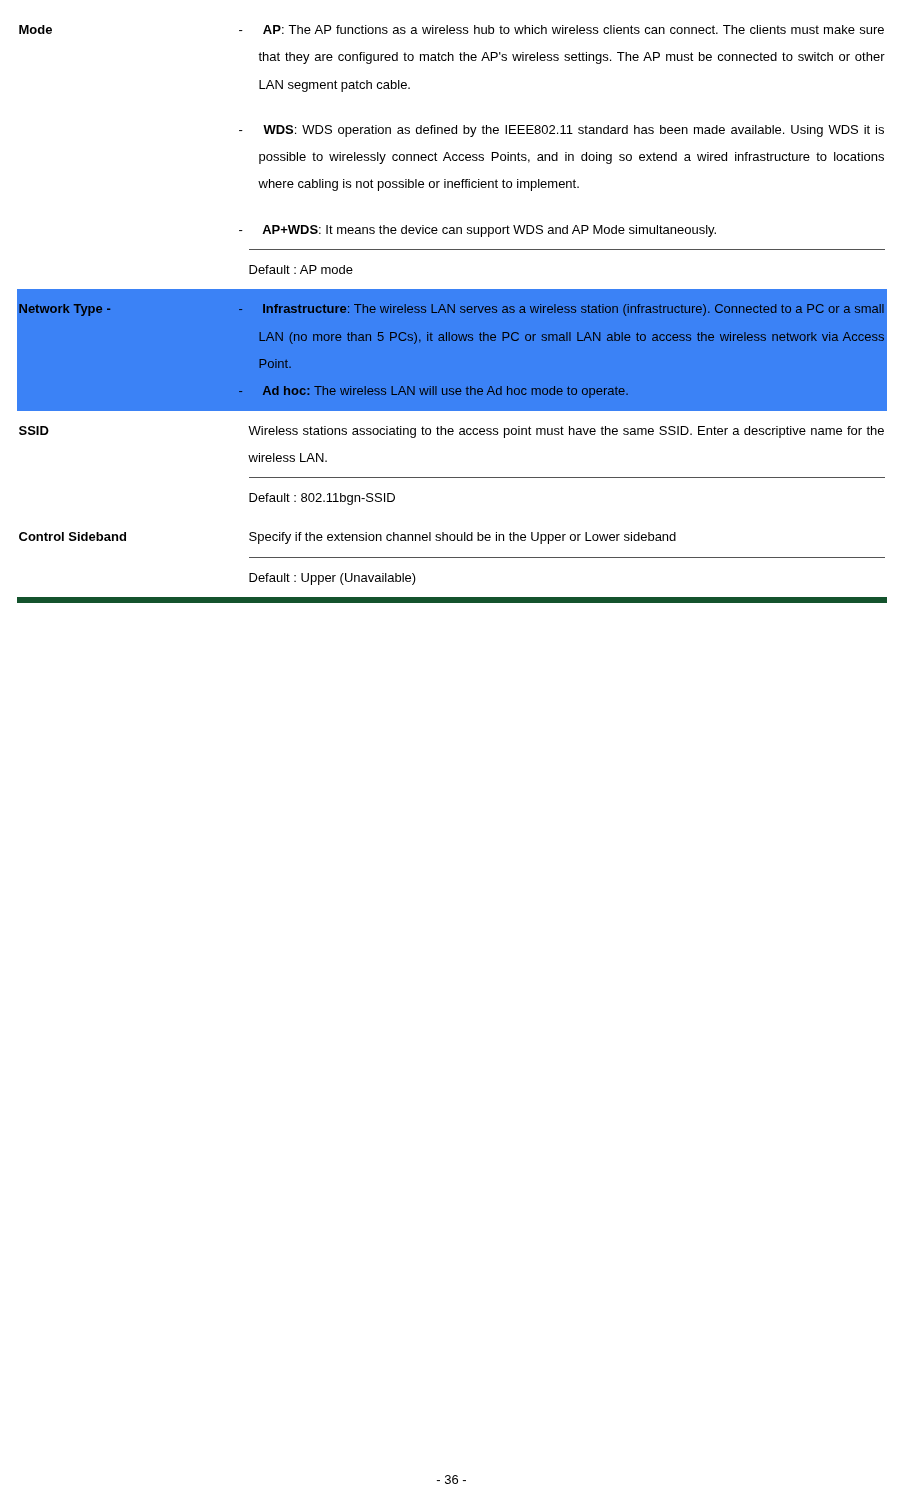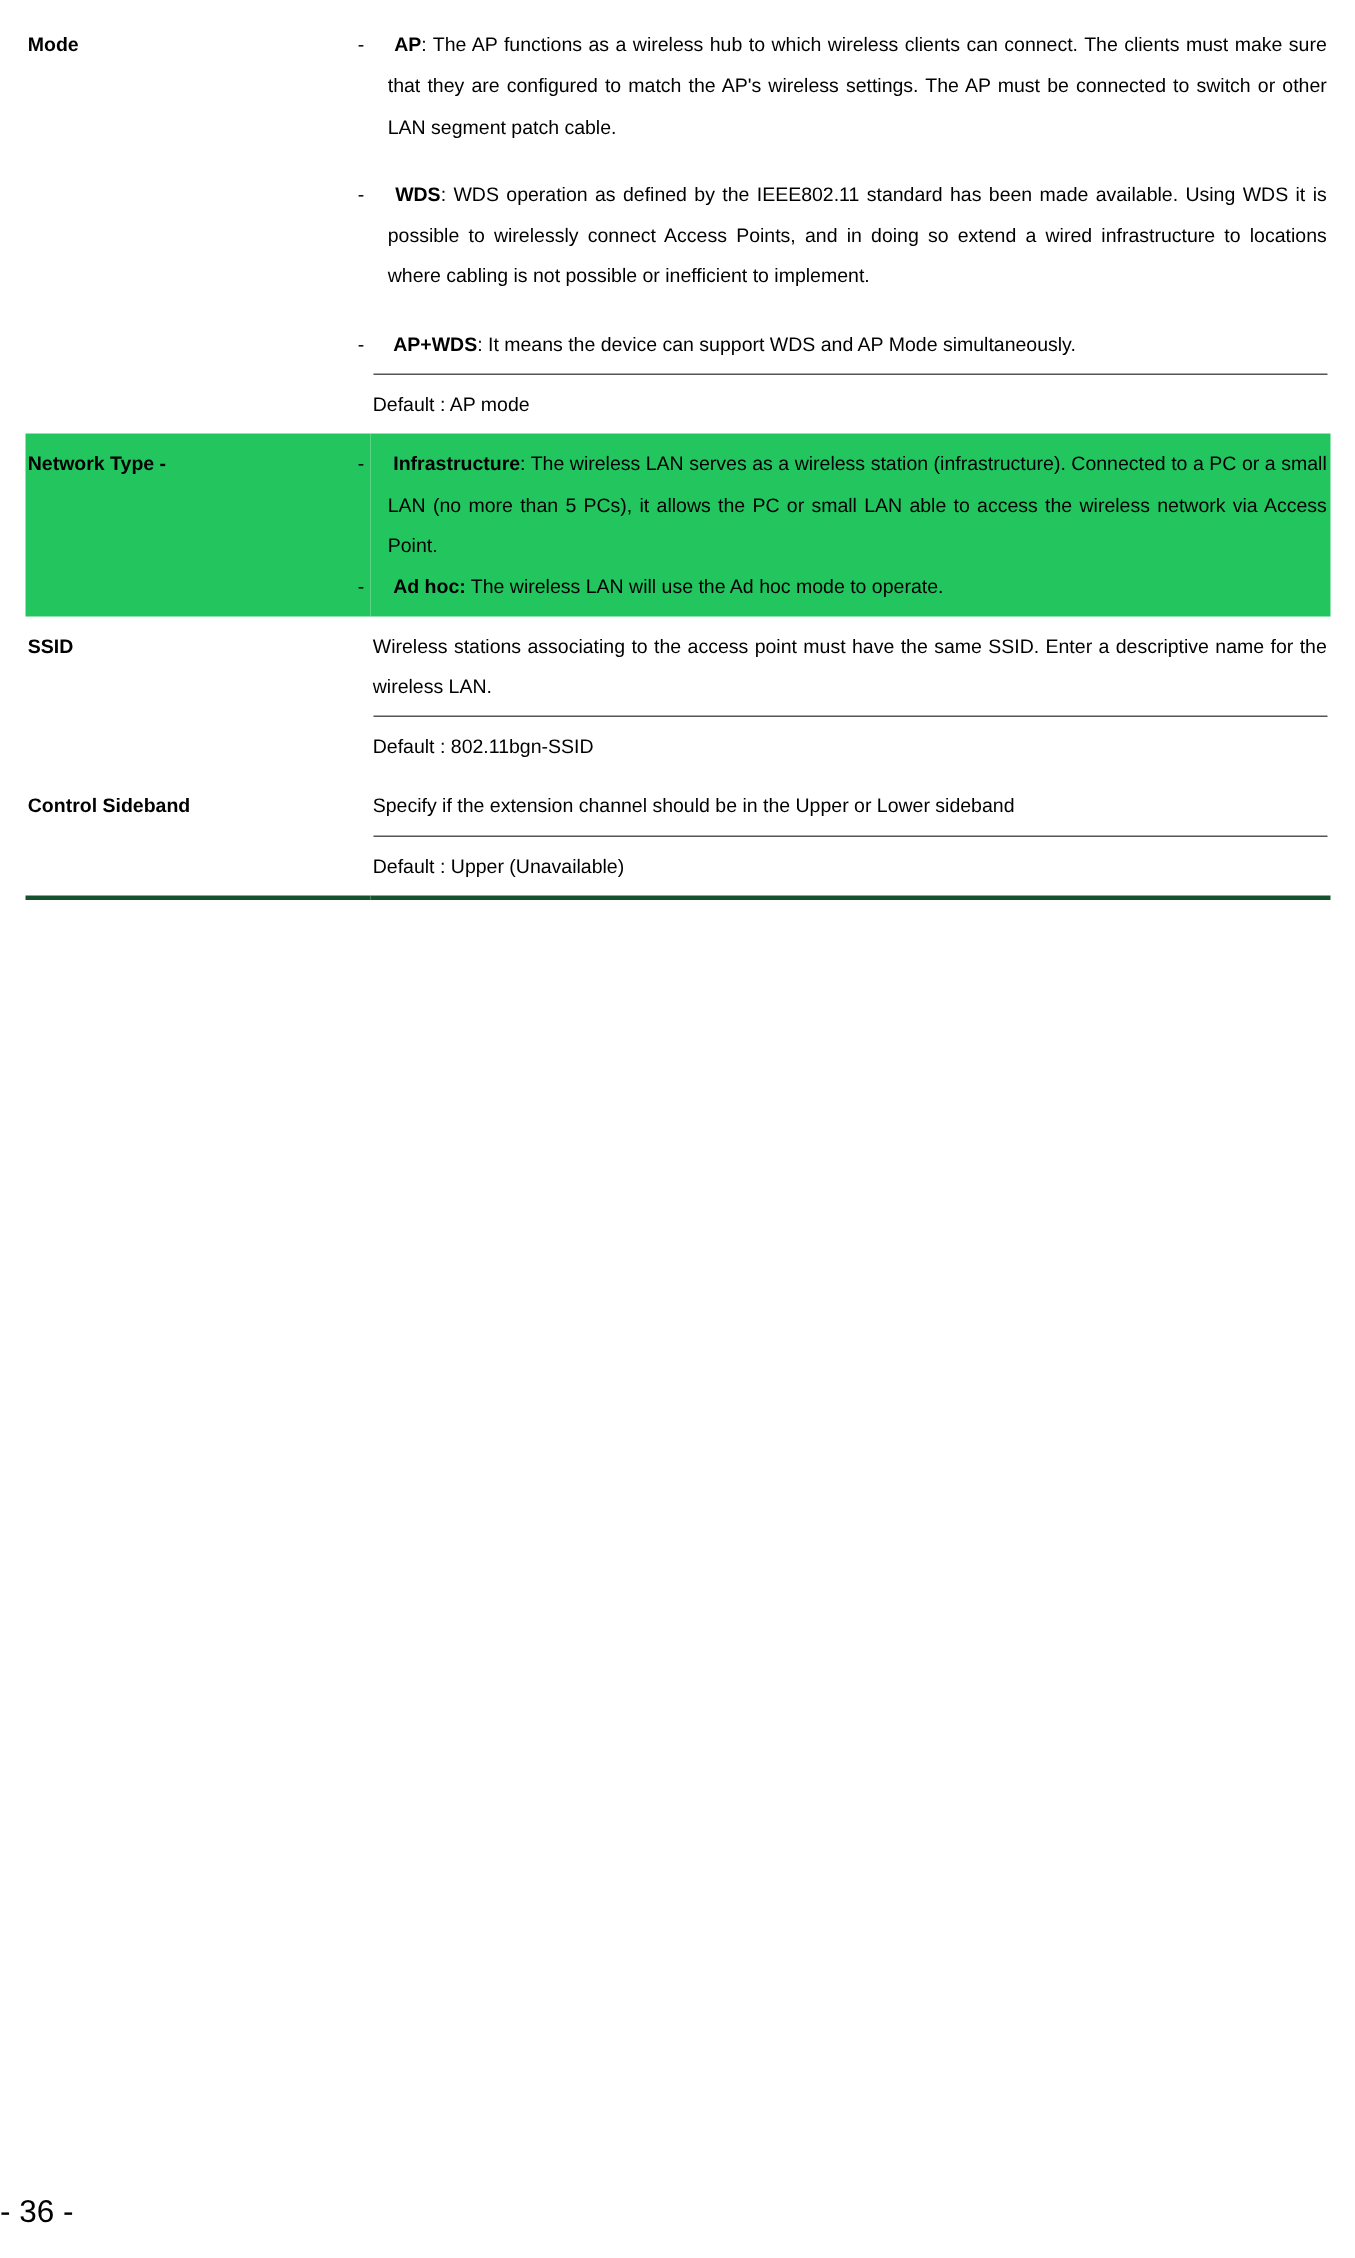--- a/index.html
+++ b/index.html
@@ -2,27 +2,27 @@
 <html><head>
 <meta charset="utf-8">
 <style>
   html,body{margin:0;padding:0;background:#fff}
   .page{width:903px;min-height:1505px;margin:0 auto;position:relative;font-family:Arial,Helvetica,sans-serif;color:#000}
   .tbl{width:870px;margin:10px auto 0 auto;border-collapse:collapse;table-layout:fixed}
   .tbl td{vertical-align:top;font-size:13px;line-height:2.1;padding:6px 2px}
   .tbl col.c1{width:230px}
   .tbl col.c2{width:640px}
   .label{font-weight:bold}
-  .blue td{background:#22c55e}
+  .blue td{background:#3b82f6}
   .hr{border-top:1px solid #555;margin:6px 0}
   .def-label{font-weight:normal}
   .dash{display:inline-block;width:10px;text-align:left}
   .justify{text-align:justify;text-justify:inter-word}
-  .bot-border td{border-bottom:3px solid #14532d}
-  .footer{position:absolute;bottom:28px;width:100%;font-size:21px}
+  .bot-border td{border-bottom:6px solid #14532d}
+  .footer{position:absolute;bottom:28px;width:100%;text-align:center;font-size:13px}
   .ul-item{padding-left:10px;text-indent:-10px}
   .ul-item .lead{white-space:nowrap}
   .para-gap{height:18px}
 </style>
 </head>
 <body>
 
 <div class="page">
 
 <table class="tbl">

